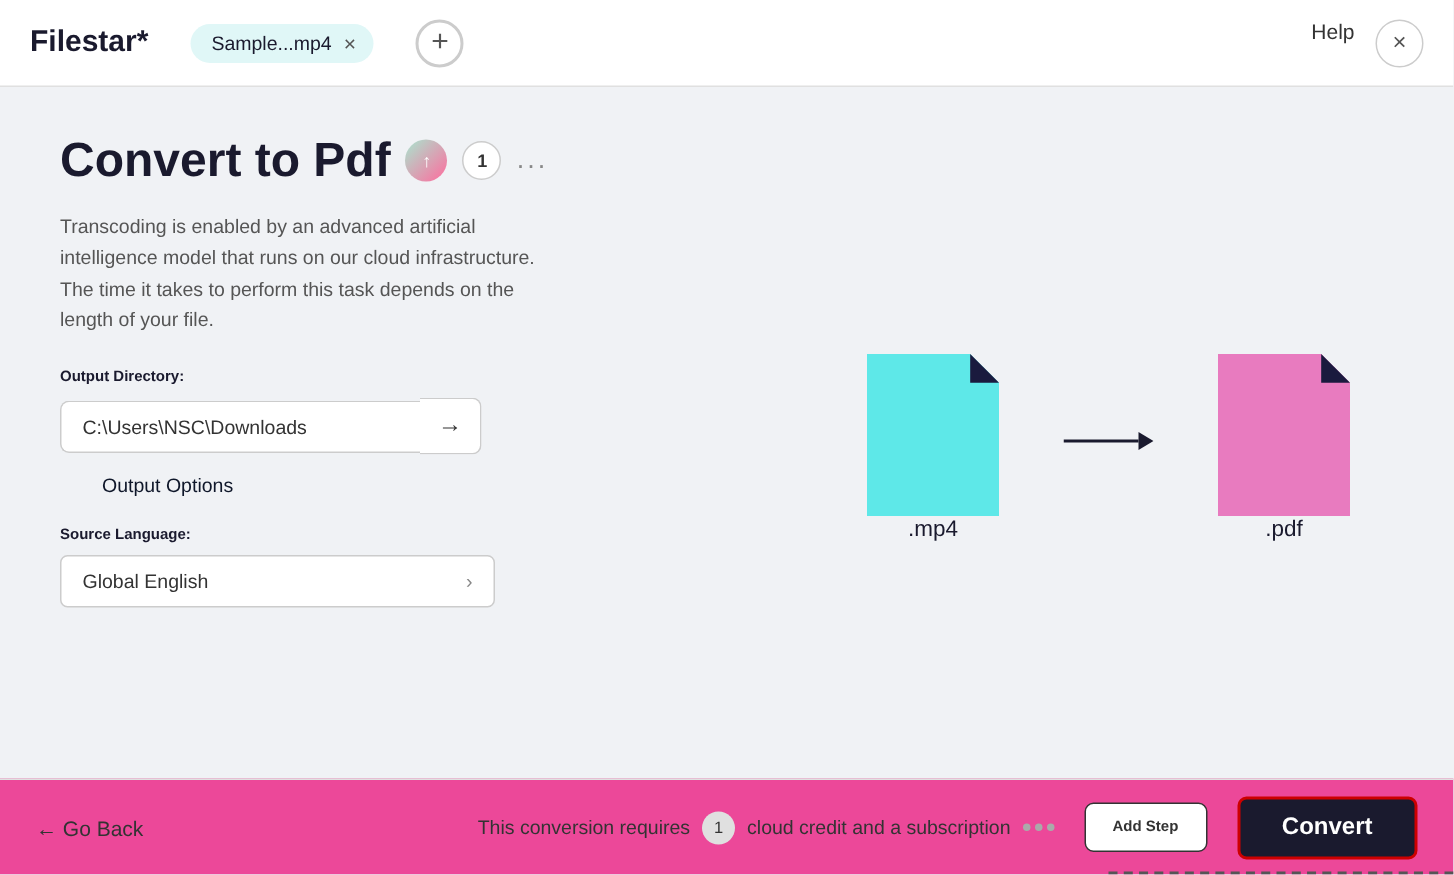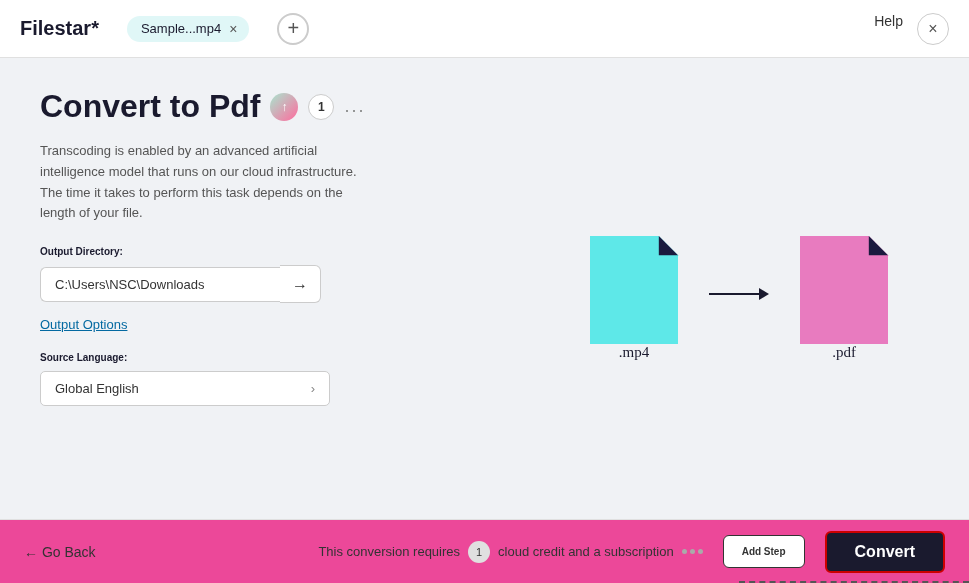--- a/index.html
+++ b/index.html
@@ -132,25 +132,25 @@
       border-radius: 0 6px 6px 0;
       background: #fff;
       padding: 9px 12px;
       cursor: pointer;
       font-size: 16px;
       color: #333;
     }
 
     .output-options-link {
       font-size: 13px;
-      color: #0369a1;
-      text-decoration: underline;
+      color: #0f172a;
       cursor: pointer;
       display: inline-block;
       margin-bottom: 20px;
+      margin-left: 28px;
     }
     .select-row {
       display: flex;
       align-items: center;
       border: 1px solid #ccc;
       border-radius: 5px;
       width: 290px;
       background: #fff;
       padding: 9px 14px;
       cursor: pointer;
@@ -164,23 +164,22 @@
       width: 380px;
       display: flex;
       align-items: center;
       justify-content: center;
       position: relative;
     }
 
     .files-visual {
       display: flex;
       align-items: center;
-      gap: 20px;
-      position: relative;
-      font-family: Liberation Serif, serif;
+      gap: 32px;
+      position: relative;
     }
 
     .file-icon {
       width: 110px;
       height: 135px;
       position: relative;
       display: flex;
       flex-direction: column;
       align-items: center;
       justify-content: flex-end;

